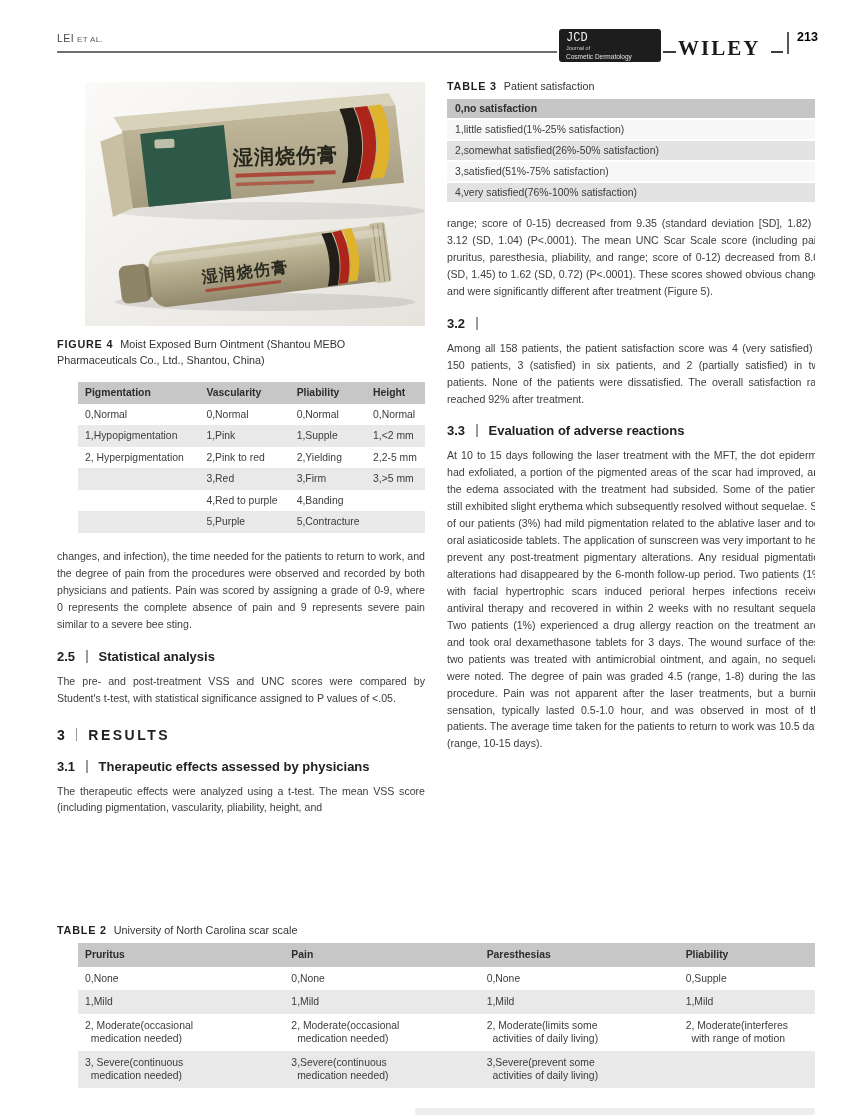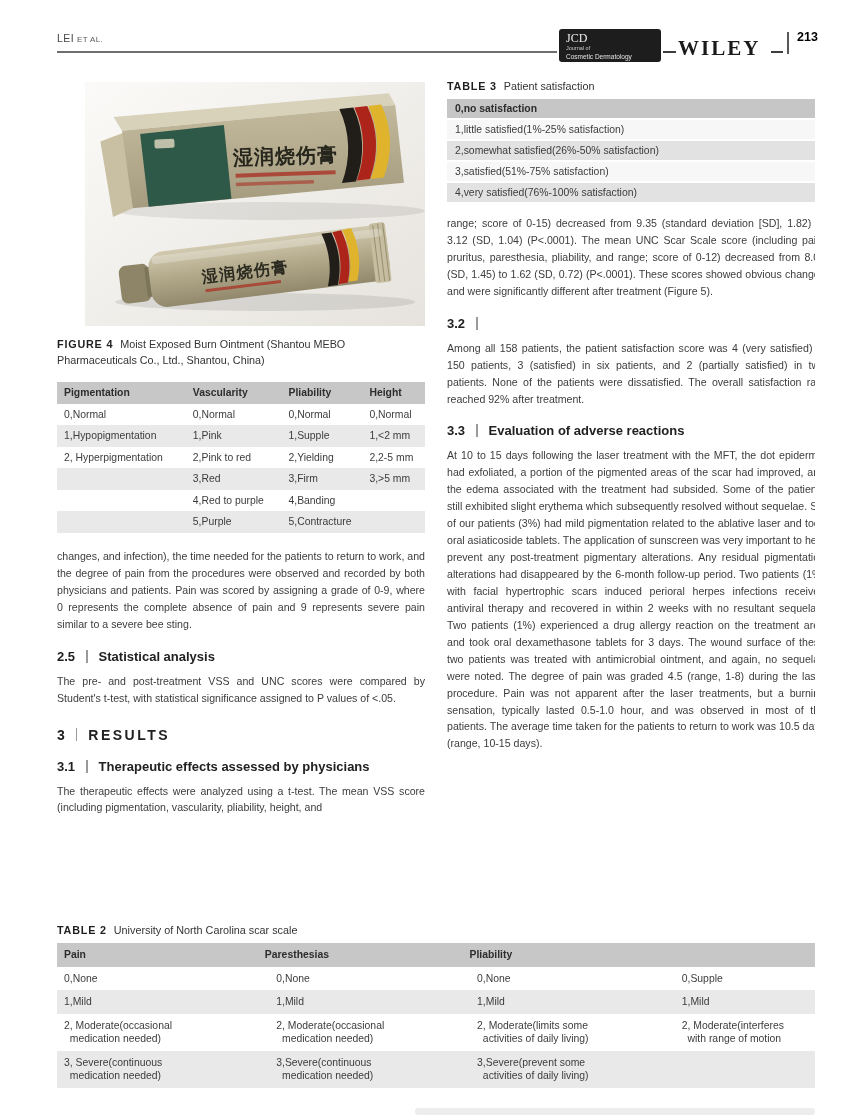--- a/index.html
+++ b/index.html
@@ -7,21 +7,21 @@
           padding:24px 35px 17px 57px; background:#fff; overflow:hidden;
           font-family:"Liberation Sans", sans-serif; color:#3c3c3c; }
 
   
   .header { position:relative; height:44px; }
   .runhead { position:absolute; left:0; top:8px; font-size:10.5px; letter-spacing:.4px; color:#474747; }
   .runhead .sfx { font-size:8px; margin-left:3px; color:#5a5a5a; }
   .hline-main { position:absolute; left:0; top:27px; width:500px; height:1.5px; background:#6e6e6e; }
   .jcd { position:absolute; left:502px; top:5px; width:102px; height:33px; background:#1d1d1d;
          border-radius:3px; color:#efefef; padding:3px 7px; box-sizing:border-box; }
-  .jcd-abbr { font-family:Liberation Serif, serif; font-size:12px; display:block; line-height:1.1; }
+  .jcd-abbr { font-family:Liberation Mono, monospace; font-size:12px; display:block; line-height:1.1; }
   .jcd-sub1 { font-size:5.5px; display:block; line-height:1.4; color:#c9c9c9; }
   .jcd-sub2 { font-size:6.5px; display:block; line-height:1.2; color:#e3e3e3; }
   .hline-d1 { position:absolute; left:606px; top:27px; width:13px; height:1.5px; background:#3d3d3d; }
   .wiley { position:absolute; left:621px; top:12px; font-family:"Liberation Serif", serif;
            font-size:21px; font-weight:bold; letter-spacing:2px; color:#1a1a1a; }
   .hline-d2 { position:absolute; left:714px; top:27px; width:12px; height:1.5px; background:#3d3d3d; }
   .vbar { position:absolute; left:730px; top:8px; width:1.5px; height:22px; background:#585858; }
   .pageno { position:absolute; left:740px; top:6px; font-size:12.5px; font-weight:bold; color:#000000; }
 
   
@@ -33,21 +33,21 @@
   .caption { font-size:10.8px; line-height:1.5; margin:10px 0 14px; color:#333; }
   .caption b, .tblcap b { color:#1f1f1f; letter-spacing:.8px; margin-right:7px; }
   .tblcap { font-size:10.8px; margin:0 0 7px; color:#333; }
 
   .sec { display:flex; align-items:center; font-weight:bold; color:#212121; font-size:13px; margin:16px 0 9px; }
   .sec .bar { width:1.5px; height:13px; background:#9a9a9a; margin:0 11px; flex:none; }
   .sec-results { font-size:14px; margin:20px 0 11px; }
   .sec-results .ttl { letter-spacing:2.5px; }
 
   
-  .trow { display:flex; }
+  .trow { display:flex;margin-left:21px; }
   .trow span { padding:4px 4px 4px 7px; font-size:10.4px; line-height:1.3; box-sizing:border-box; }
   .thead { background:#c7c7c7; }
   .thead span { font-weight:bold; color:#2d2d2d; }
   .shade { background:#e9e9e9; }
   .wrap { white-space:pre-line; }
 
   .t1 { margin-bottom:15px; }
   .t1 .c0{width:35%;} .t1 .c1{width:26%;} .t1 .c2{width:22%;} .t1 .c3{width:17%;}
 
   .t3 { margin-bottom:13px; }
@@ -234,20 +234,21 @@
           <span>Evaluation of adverse reactions</span>
       </div>
       <p class="body-p">At 10 to 15 days following the laser treatment with the MFT, the dot epidermis had exfoliated, a portion of the pigmented areas of the scar had improved, and the edema associated with the treatment had subsided. Some of the patients still exhibited slight erythema which subsequently resolved without sequelae. Six of our patients (3%) had mild pigmentation related to the ablative laser and took oral asiaticoside tablets. The application of sunscreen was very important to help prevent any post-treatment pigmentary alterations. Any residual pigmentation alterations had disappeared by the 6-month follow-up period. Two patients (1%) with facial hypertrophic scars induced perioral herpes infections received antiviral therapy and recovered in within 2 weeks with no resultant sequelae. Two patients (1%) experienced a drug allergy reaction on the treatment area and took oral dexamethasone tablets for 3 days. The wound surface of these two patients was treated with antimicrobial ointment, and again, no sequelae were noted. The degree of pain was graded 4.5 (range, 1-8) during the laser procedure. Pain was not apparent after the laser treatments, but a burning sensation, typically lasted 0.5-1.0 hour, and was observed in most of the patients. The average time taken for the patients to return to work was 10.5 days (range, 10-15 days).</p>
     </div>
   </div>
 
   <div class="bottom">
     <p class="tblcap"><b>TABLE 2</b><span>University of North Carolina scar scale</span></p>
     <div class="t2">
       <div class="trow thead">
+        <span class="c0">Pruritus</span>
         <span class="c1">Pain</span>
         <span class="c2">Paresthesias</span>
         <span class="c3">Pliability</span>
       </div>
       <div class="trow">
         <span class="c0">0,None</span>
           <span class="c1">0,None</span>
           <span class="c2">0,None</span>
           <span class="c3">0,Supple</span>
       </div>

